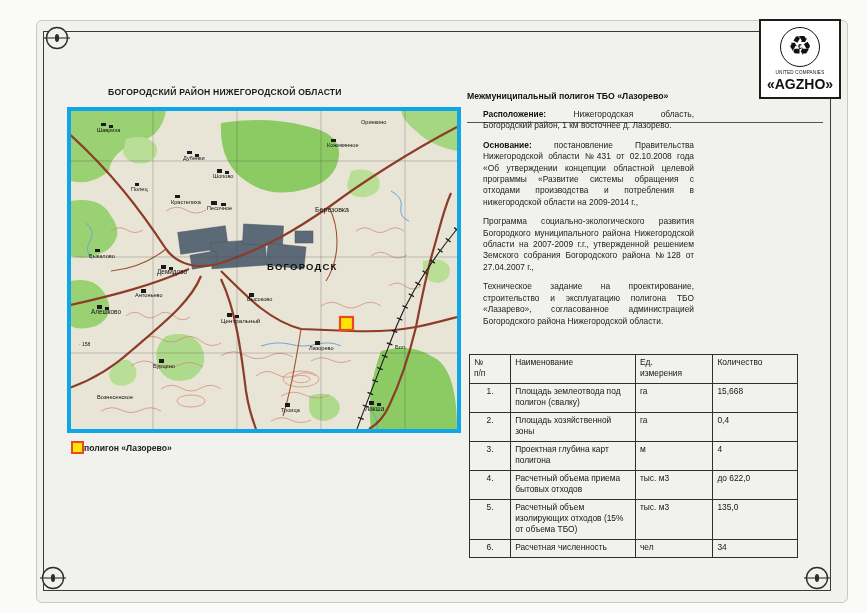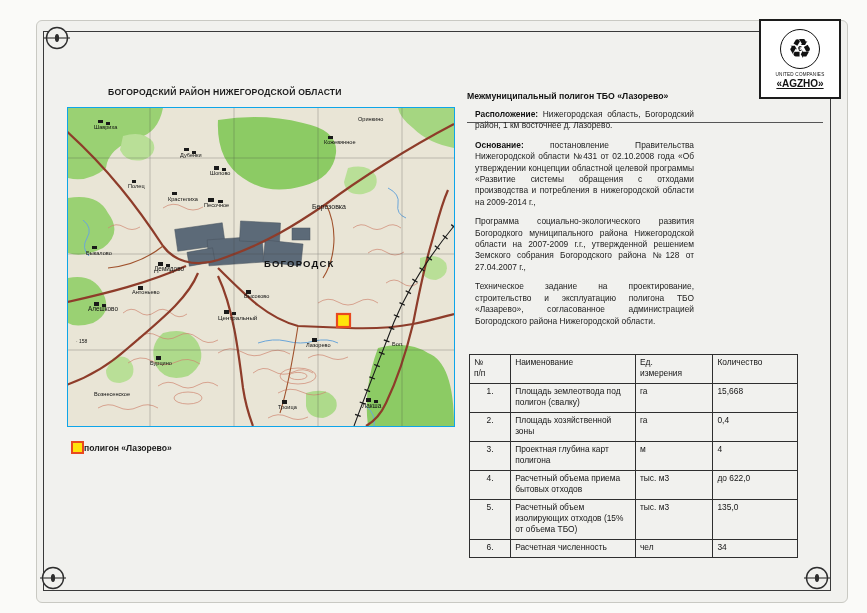--- a/index.html
+++ b/index.html
@@ -13,32 +13,32 @@
   .regmark.br{left:767px;top:544px;}
   .logo-box{position:absolute;left:722px;top:-2px;width:78px;height:76px;background:#ffffff;
             border:2px solid #1c1c1c;display:flex;flex-direction:column;align-items:center;
             justify-content:center;z-index:5;}
   .logo-circle{position:relative;width:38px;height:38px;border:1.7px solid #111;border-radius:50%;
                display:flex;align-items:center;justify-content:center;}
   .logo-circle .recycle{font-size:27px;line-height:27px;color:#111;}
   .logo-circle .euro{position:absolute;left:50%;top:50%;transform:translate(-50%,-52%);
                      font-size:7px;color:#111;font-weight:bold;}
   .logo-line1{font-size:4.6px;letter-spacing:.2px;color:#111;margin-top:3px;white-space:nowrap;}
-  .logo-line2{font-size:10px;font-weight:bold;color:#111;margin-top:1px;white-space:nowrap;text-decoration:underline;}
+  .logo-line2{font-size:14px;font-weight:bold;color:#111;margin-top:1px;white-space:nowrap;}
   .map-title{position:absolute;left:32px;top:66px;font-size:8.6px;font-weight:bold;color:#1b1b1b;
              letter-spacing:.2px;margin-left:39px;}
-  .map-wrap{position:absolute;left:30px;top:86px;width:386px;height:318px;border:1px solid #0ea5e9;
+  .map-wrap{position:absolute;left:30px;top:86px;width:386px;height:318px;border:4px solid #0ea5e9;
             background:#fef9c3;}
   .legend{position:absolute;left:34px;top:420px;display:flex;align-items:center;}
   .legend-swatch{width:9px;height:9px;background:#ffe30a;border:2px solid #e8491f;display:inline-block;}
   .legend-label{font-size:8.6px;font-weight:bold;color:#1b1b1b;}
   .rc-heading{position:absolute;left:430px;top:70px;width:356px;font-size:8.7px;font-weight:bold;
               color:#111;padding-bottom:21px;border-bottom:1px solid #555;}
   .rc-paras{position:absolute;left:430px;top:88px;width:227px;}
-  .rc-paras p{margin:0 0 8px 8px;font-size:8.4px;line-height:11.4px;color:#222;text-align:justify;}
+  .rc-paras p{margin:0 0 8px 16px;font-size:8.4px;line-height:11.4px;color:#222;text-align:justify;}
   .rc-paras p b{color:#111;}
   .info-table{position:absolute;left:432px;top:333px;width:329px;border-collapse:collapse;
               background:transparent;}
   .info-table th,.info-table td{border:1px solid #2f2f2f;font-size:8.4px;line-height:11px;
               color:#161616;vertical-align:top;padding:2px 4px 4px 4px;font-weight:normal;
               text-align:left;}
   .info-table th{white-space:pre-line;}
   .col-no{width:37px;text-align:center;}
   .col-name{width:128px;}
   .col-unit{width:74px;padding-left:7px;}

